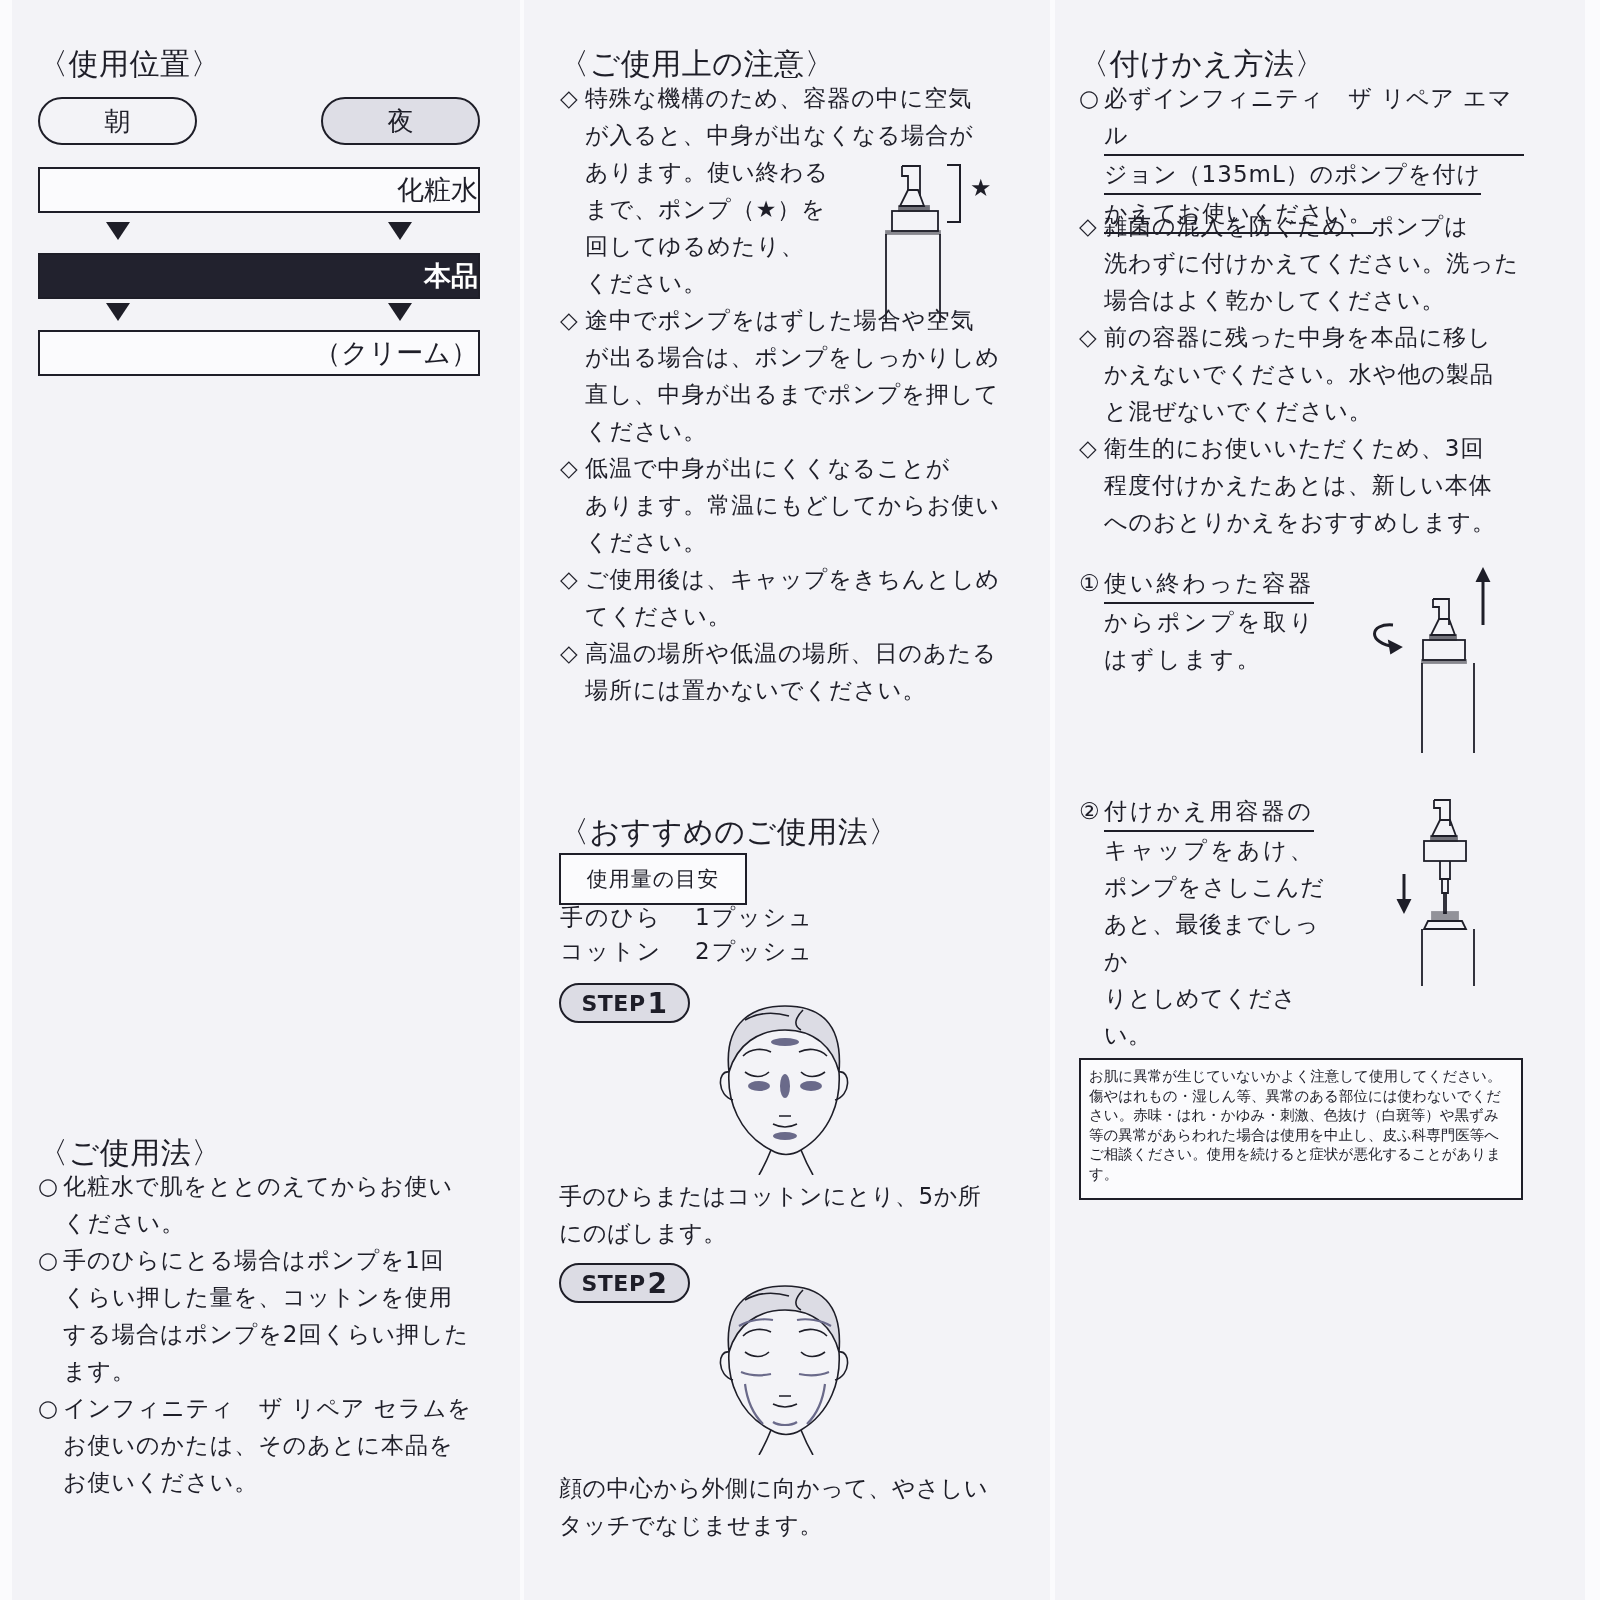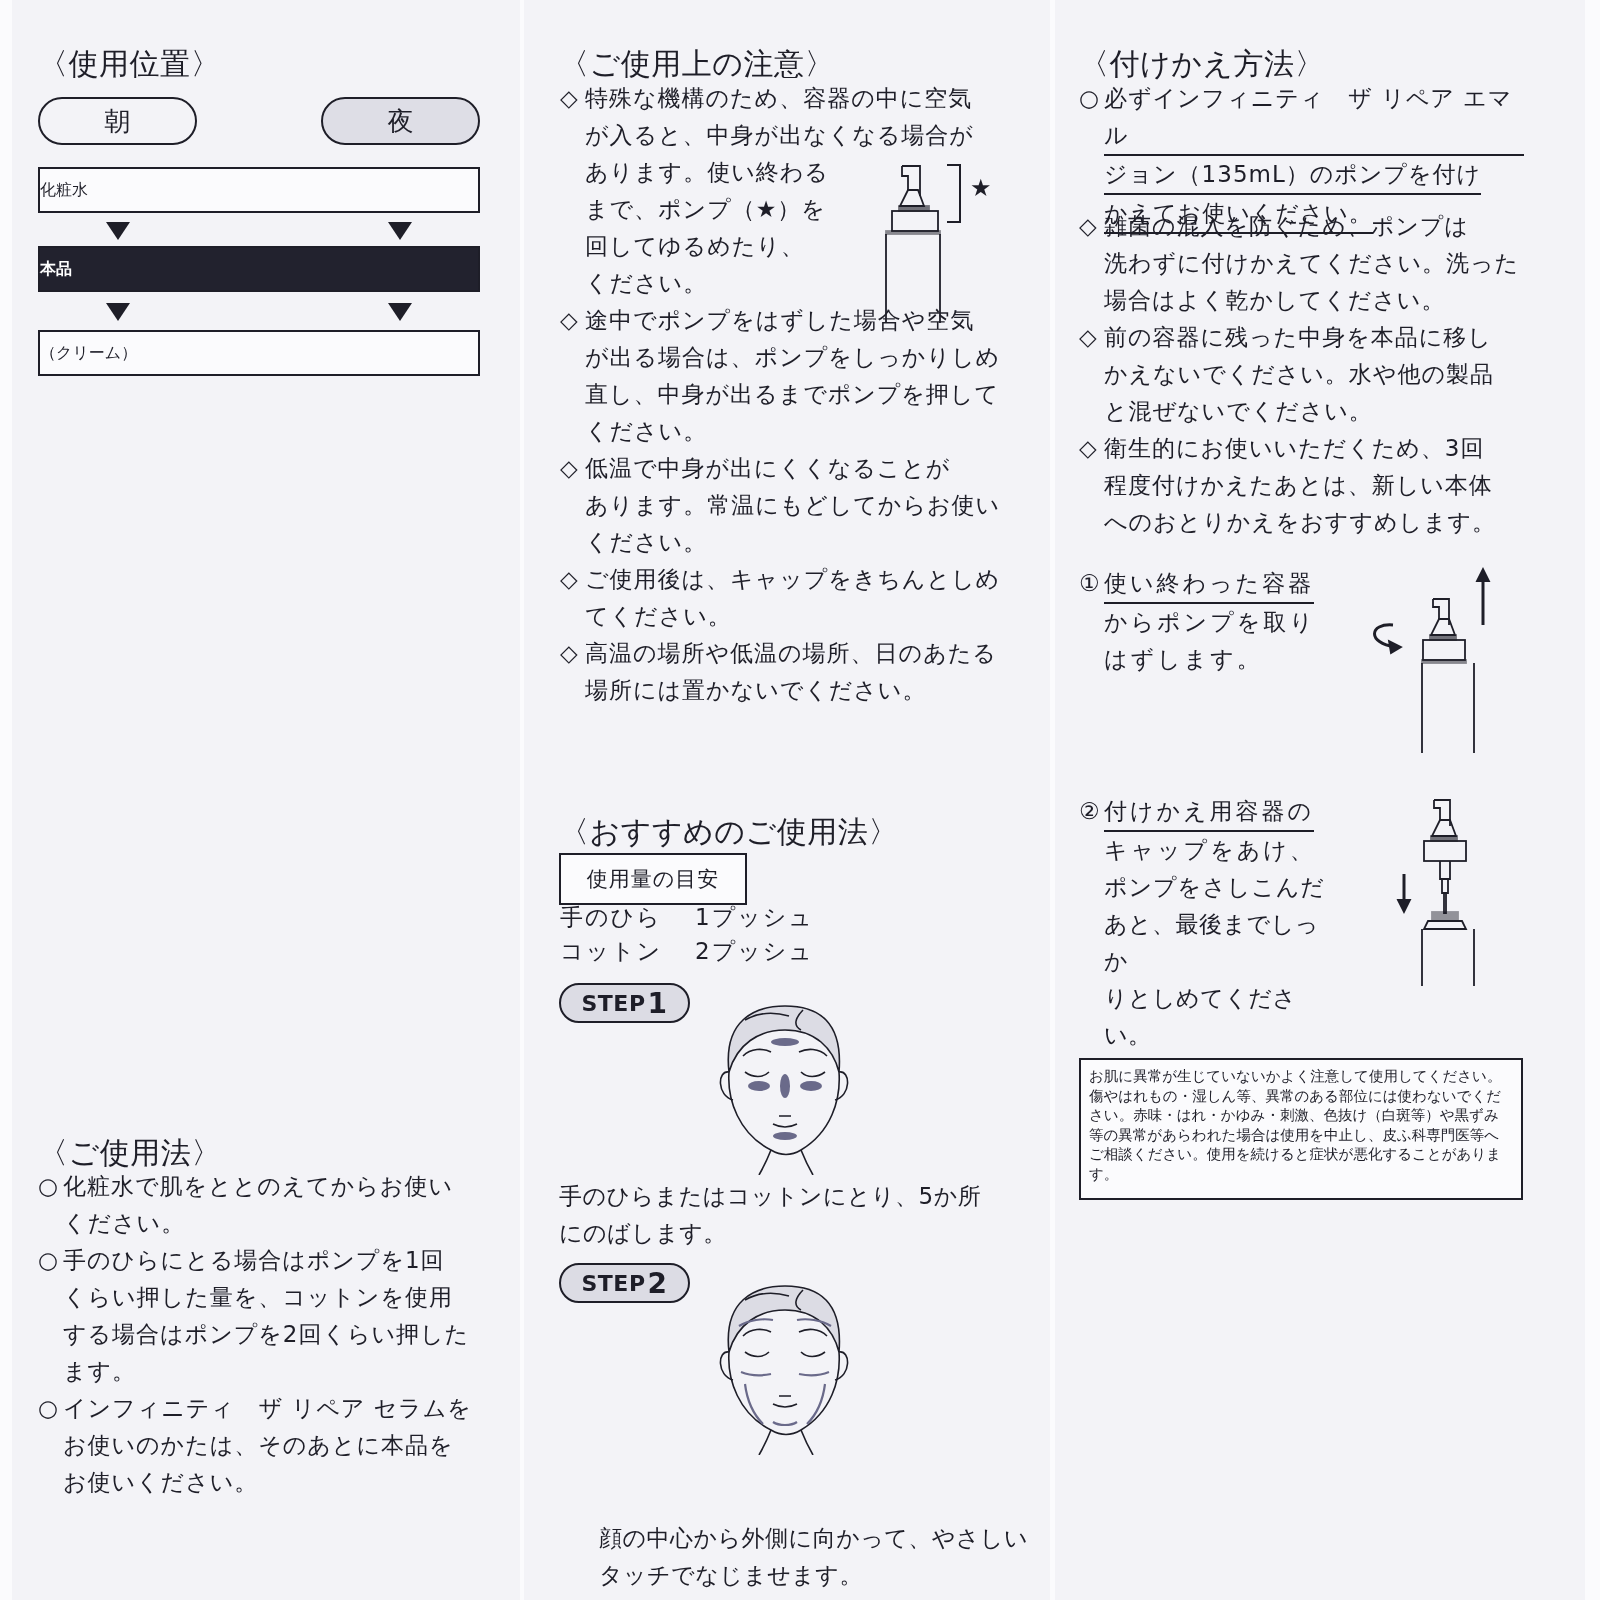--- a/index.html
+++ b/index.html
@@ -16,21 +16,21 @@
   .para { font-size:23px; line-height:37px; letter-spacing:1px; }
   .item { position:relative; padding-left:25px; margin:0; }
   .item .mark { position:absolute; left:0; top:0; }
   .item .txt { display:block; }
 
   
   .pill { position:absolute; height:48px; border:2px solid #1e1e28; border-radius:26px; box-sizing:border-box;
           display:flex; align-items:center; justify-content:center; font-size:26px; }
   .pill.night { background:#dedee6; }
   .flowbox { position:absolute; left:38px; width:442px; height:46px; border:2px solid #1e1e28; box-sizing:border-box;
-             display:flex; align-items:center; justify-content:flex-start; font-size:16px; background:#fbfbfd; }
+             display:flex; align-items:center; justify-content:flex-end; font-size:27px; background:#fbfbfd; }
   .flowbox.main { background:#22222e; color:#fff; font-weight:bold; }
   .tri { position:absolute; width:0; height:0; border-left:12px solid transparent; border-right:12px solid transparent; border-top:18px solid #1e1e28; }
 
   .underline { border-bottom:2px solid #1e1e28; }
   .guide-box { position:absolute; left:559px; top:853px; width:188px; height:52px; border:2px solid #1e1e28; box-sizing:border-box;
                font-size:21px; display:flex; align-items:center; justify-content:center; background:#fbfbfd; letter-spacing:1px; }
   .step-badge { position:absolute; left:559px; width:131px; height:40px; border:2px solid #1e1e28; border-radius:22px; box-sizing:border-box;
                 background:#dcdce4; display:flex; align-items:center; justify-content:center; font-weight:bold; font-size:22px; letter-spacing:0.5px; }
   .step-badge .num { font-size:28px; margin-left:2px; }
   .warning-box { position:absolute; left:1079px; top:1058px; width:444px; height:142px; border:2px solid #1e1e28; box-sizing:border-box;
@@ -52,21 +52,21 @@
 <div class="pill night" style="left:321px;top:97px;width:159px;">
   <span>夜</span>
 </div>
 
 <div class="flowbox" style="top:167px;">
   <span>化粧水</span>
 </div>
 <div class="tri" style="left:106px;top:222px;"></div>
 <div class="tri" style="left:388px;top:222px;"></div>
 
-<div class="flowbox main" style="top:246px;">
+<div class="flowbox main" style="top:253px;">
   <span>本品</span>
 </div>
 <div class="tri" style="left:106px;top:303px;"></div>
 <div class="tri" style="left:388px;top:303px;"></div>
 
 <div class="flowbox" style="top:330px;">
   <span>（クリーム）</span>
 </div>
 
 <div class="abs heading" style="left:38px;top:1133px;">〈ご使用法〉</div>
@@ -203,21 +203,21 @@
     <path d="M64 116 H76 M58 124 C66 128 74 128 82 124"></path>
     <g stroke="#6a6a8a" stroke-width="2.2">
       <path d="M24 46 C34 40 48 38 58 40 M82 40 C92 38 106 40 116 46"></path>
       <path d="M26 92 C36 96 46 96 56 94 M84 94 C94 96 104 96 114 92"></path>
       <path d="M30 104 C32 120 38 134 48 144 M110 104 C108 120 102 134 92 144"></path>
       <path d="M58 142 C64 146 76 146 82 142"></path>
     </g>
   </svg>
 </div>
 
-<div class="abs para" style="left:559px;top:1520px;width:460px;letter-spacing:0.5px;margin-left:40px;">
+<div class="abs para" style="left:559px;top:1470px;width:460px;letter-spacing:0.5px;">
   <span class="txt" style="display:block;">顔の中心から外側に向かって、やさしい</span>
   <span class="txt" style="display:block;">タッチでなじませます。</span>
 </div>
 
 <div class="abs heading" style="left:1079px;top:44px;">〈付けかえ方法〉</div>
 
 <div class="abs para" style="left:1079px;top:80px;width:445px;">
   <div class="item">
     <span class="mark">○</span>
     <span class="txt underline" style="display:inline-block;">必ずインフィニティ　ザ リペア エマル</span>

